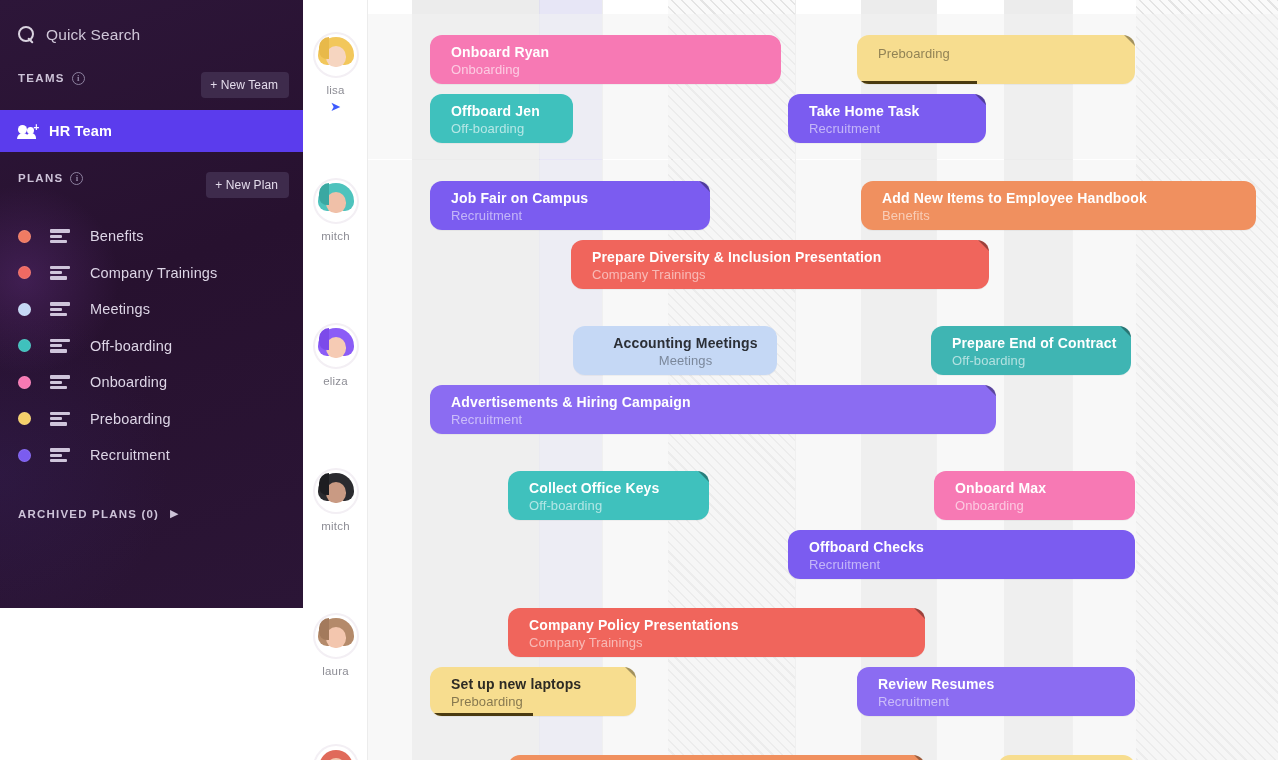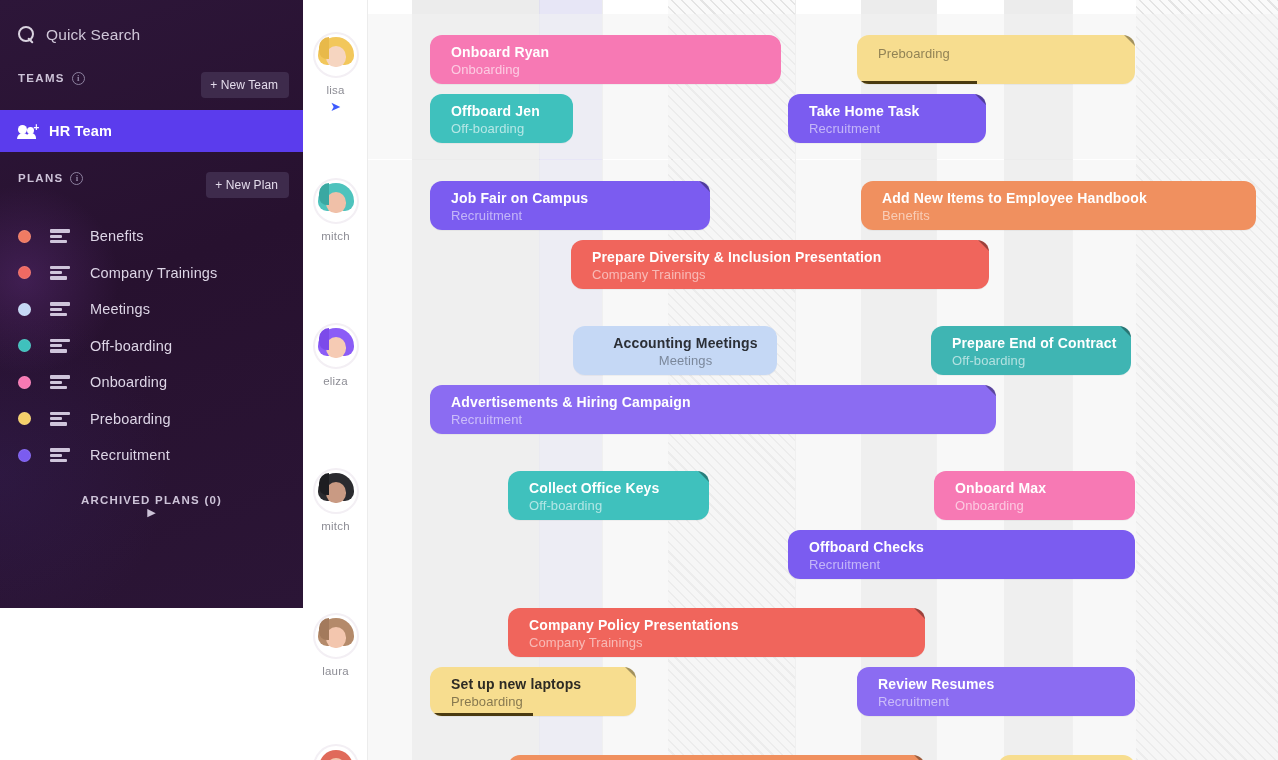--- a/index.html
+++ b/index.html
@@ -125,26 +125,25 @@
     width:20px;height:14px;flex:0 0 20px;margin-right:20px;
     display:flex;flex-direction:column;justify-content:space-between;
   }
   .plan-glyph i{ display:block;height:3.4px;border-radius:1px;background:#cfc5db;}
   .plan-glyph i:nth-child(1){width:100%;}
   .plan-glyph i:nth-child(2){width:62%;}
   .plan-glyph i:nth-child(3){width:85%;}
   .plan-label{ color:#ddd5e6; font-size:14.5px; letter-spacing:.15px;}
 
   .archived{
-    display:flex;align-items:center;
+    display:flex;align-items:center;gap:11px;
     padding: 0 18px;
     height:40px;
     margin-top:20px;
     cursor:pointer;
-    flex-direction:column;
   }
   .archived-label{
     font-size:11.5px;font-weight:700;letter-spacing:1.2px;color:#cdc3d8;text-transform:uppercase;
   }
   .chev{ color:#cdc3d8;font-size:11px;}
 
   
   .timeline{
     flex:1 1 auto; position:relative; height:760px; background:#fff; overflow:hidden;
   }

